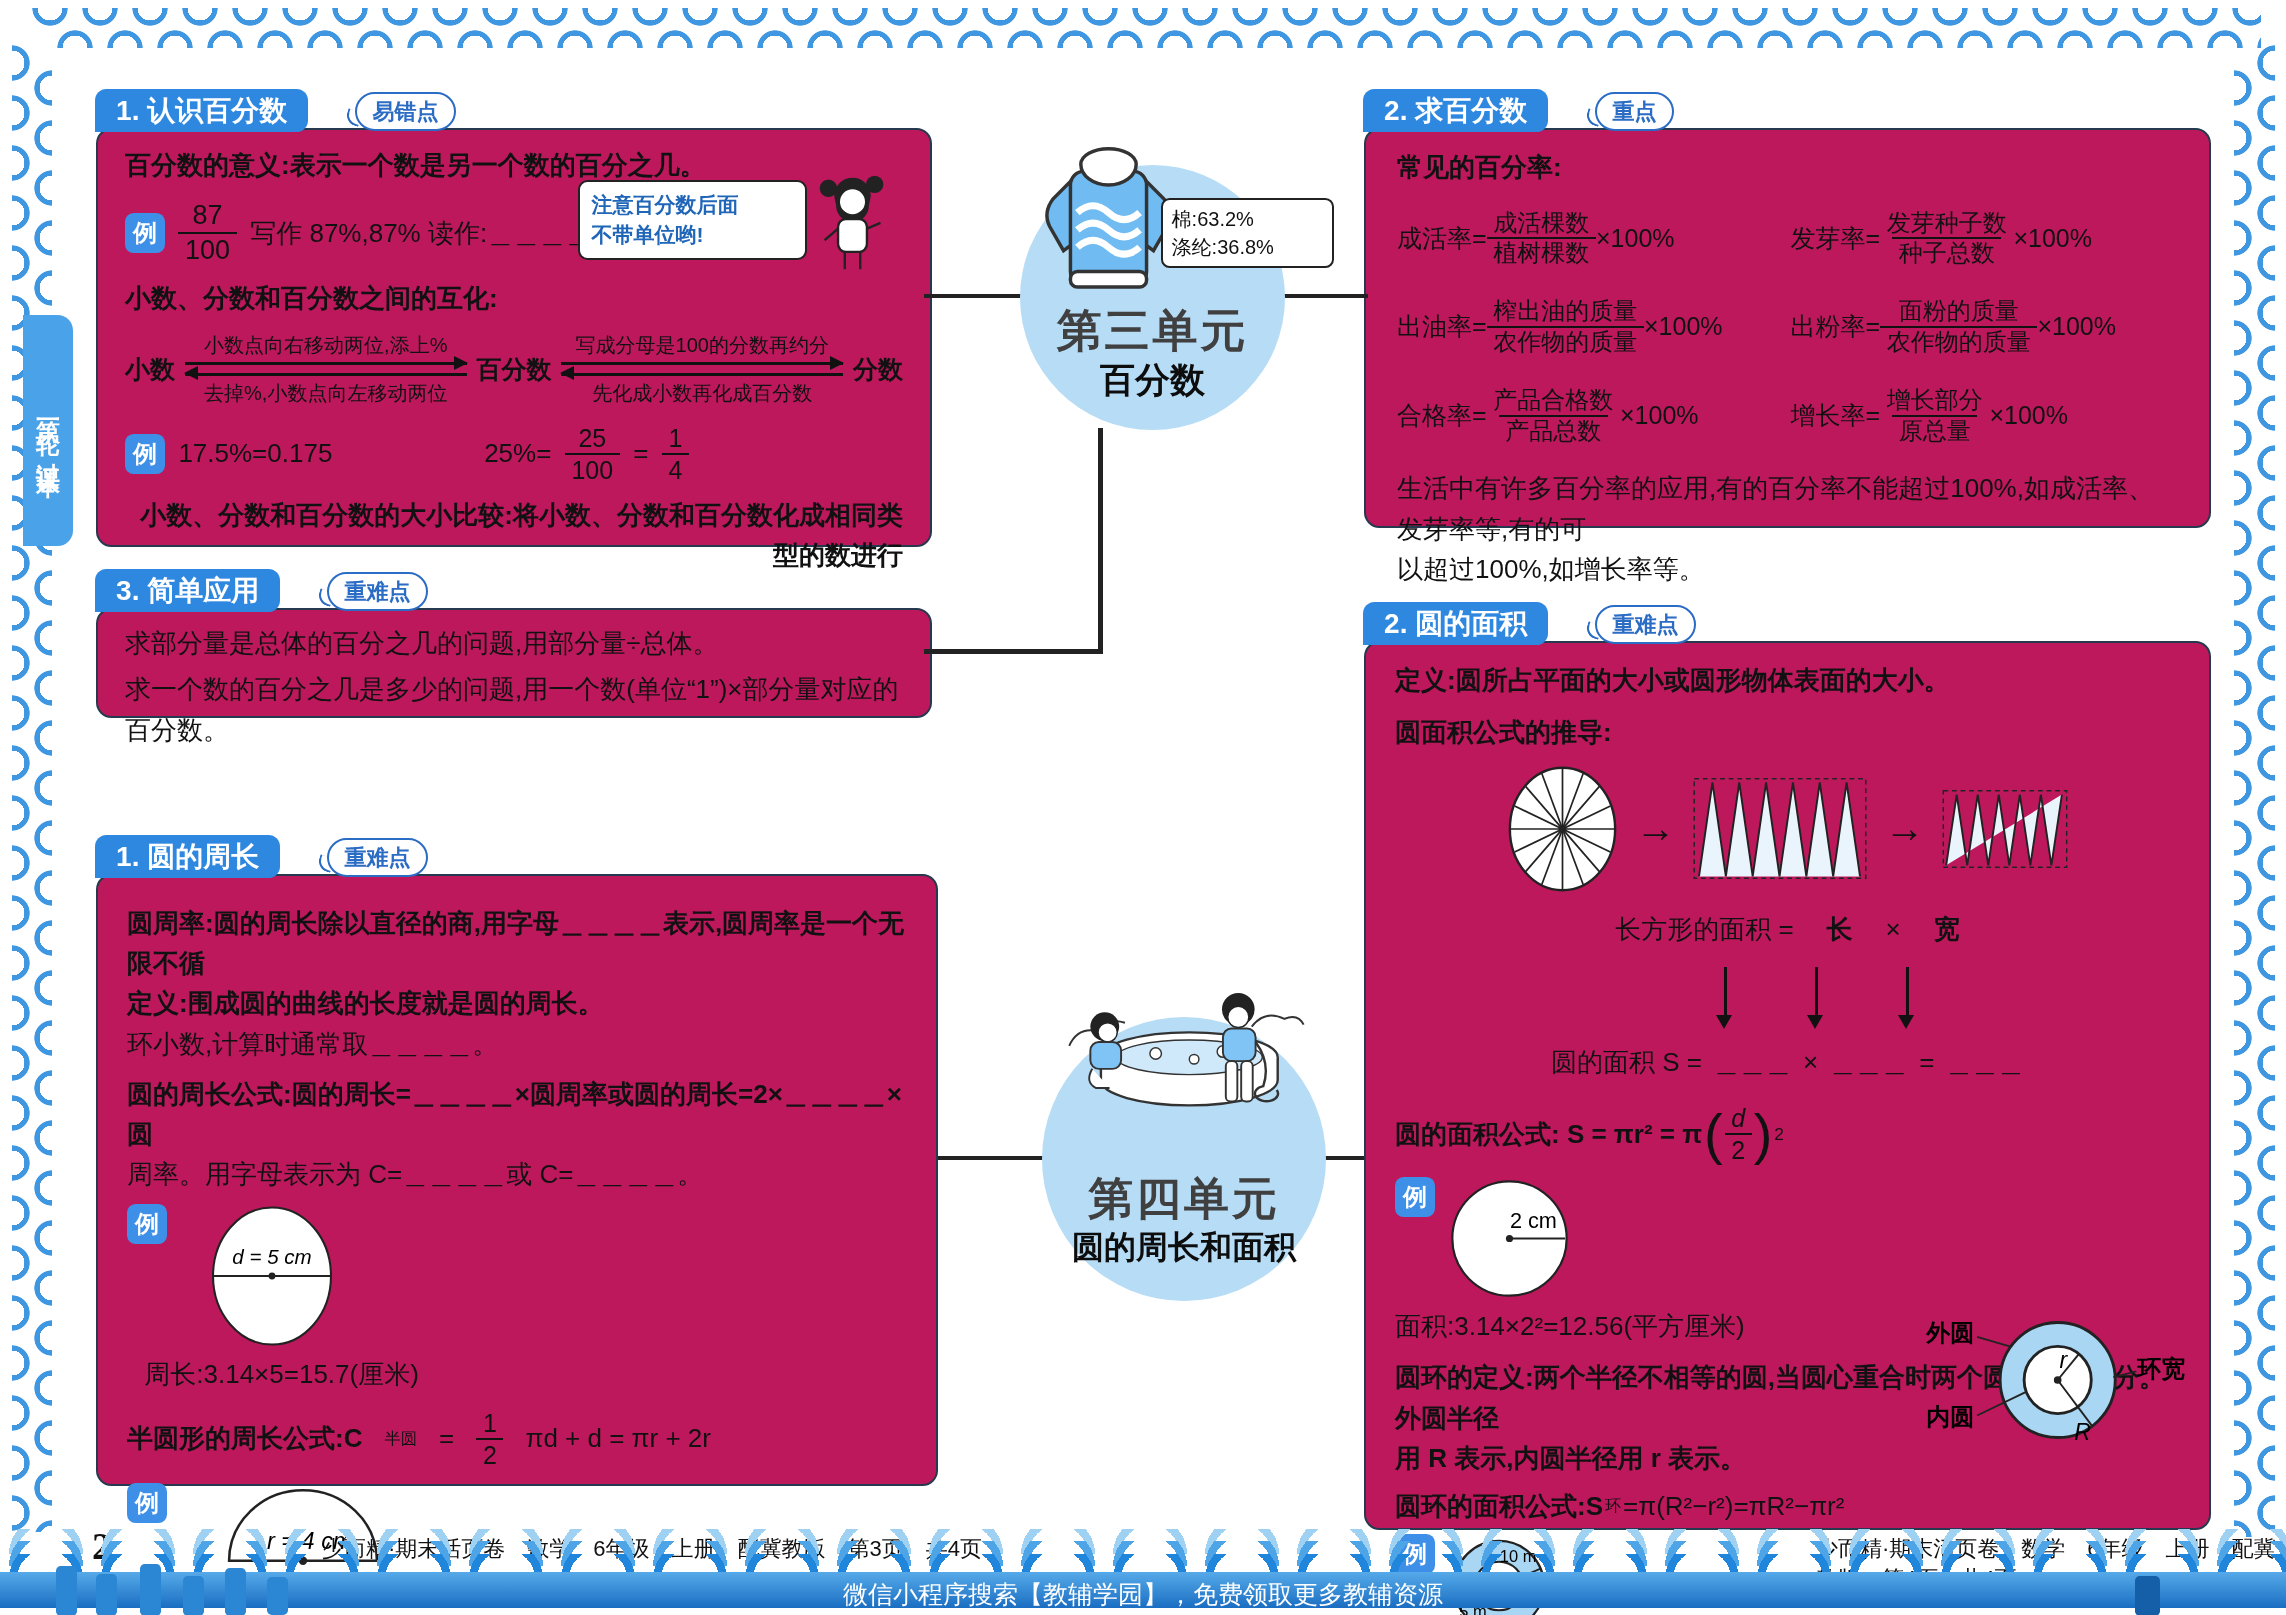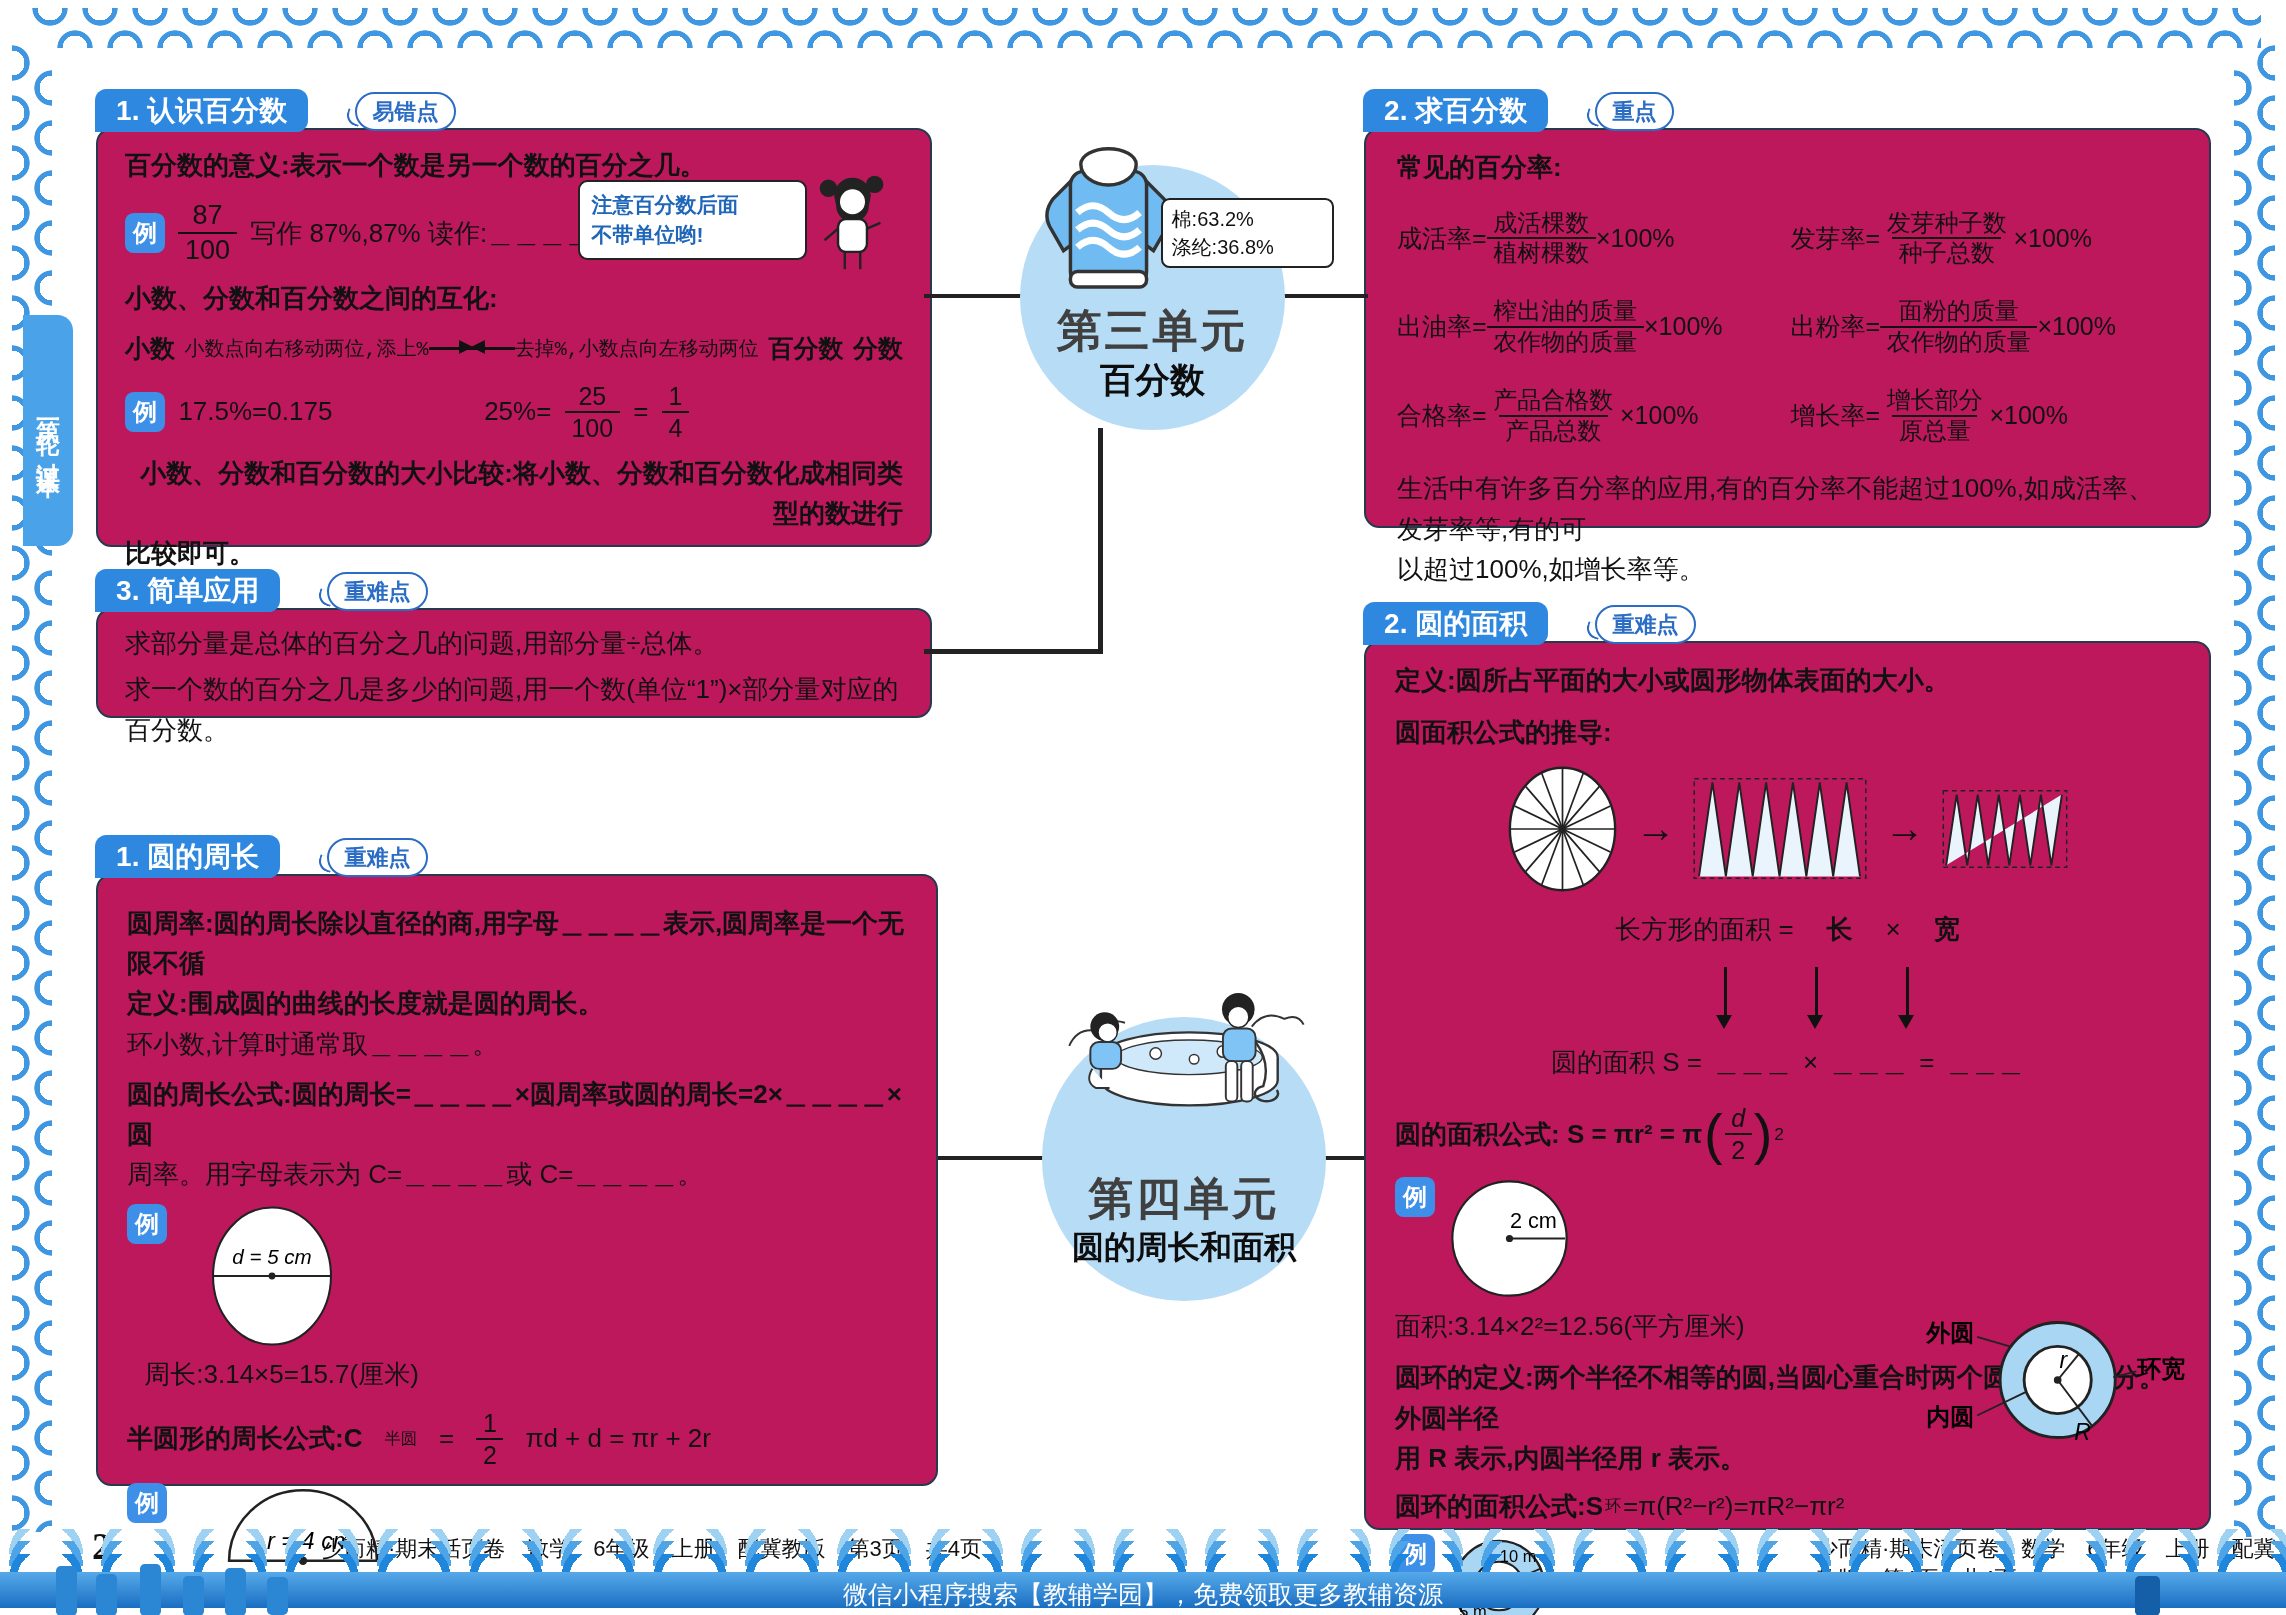--- a/index.html
+++ b/index.html
@@ -43,21 +43,21 @@
   .row{display:flex;align-items:center;}
   .chip{display:inline-flex;align-items:center;justify-content:center;background:#3d8fe8;color:#fff;
     font-size:24px;font-weight:bold;width:40px;height:40px;border-radius:8.6px;flex:0 0 auto;}
   .frac{display:inline-flex;flex-direction:column;align-items:center;line-height:1.2;font-size:25px;vertical-align:middle;}
   .frac .den{border-top:2.4px solid #111;}
   .frac span{padding:0 6.7px;}
 
   
   .conv{display:flex;align-items:center;gap:9.6px;margin-top:13.4px;}
   .conv .node{font-size:25px;font-weight:bold;white-space:nowrap;}
-  .conv-mid{display:flex;flex-direction:row;align-items:center;flex:1;font-family:Liberation Mono, monospace;}
+  .conv-mid{display:flex;flex-direction:column;align-items:center;flex:1;}
   .conv-lab{font-size:20px;white-space:nowrap;}
   .harrow{width:100%;height:2.9px;background:#111;position:relative;margin:3.8px 0;}
   .harrow.right::after{content:"";position:absolute;right:-1px;top:-6.7px;
     border-left:14.4px solid #111;border-top:7.7px solid transparent;border-bottom:7.7px solid transparent;}
   .harrow.left::before{content:"";position:absolute;left:-1px;top:-6.7px;
     border-right:14.4px solid #111;border-top:7.7px solid transparent;border-bottom:7.7px solid transparent;}
 
   
   .rates{display:grid;grid-template-columns:1fr 1fr;row-gap:29px;column-gap:5.8px;margin-top:21px;}
   .rate{display:flex;align-items:center;font-size:25px;}
@@ -121,20 +121,26 @@
       <div class="bline b" style="margin-top:7.7px;">小数、分数和百分数之间的互化:</div>
       <div class="conv">
         <span class="node">小数</span>
         <div class="conv-mid">
           <span class="conv-lab">小数点向右移动两位,添上%</span>
           <div class="harrow right"></div>
           <div class="harrow left"></div>
           <span class="conv-lab">去掉%,小数点向左移动两位</span>
         </div>
         <span class="node">百分数</span>
+        <div class="conv-mid">
+          <span class="conv-lab">写成分母是100的分数再约分</span>
+          <div class="harrow right"></div>
+          <div class="harrow left"></div>
+          <span class="conv-lab">先化成小数再化成百分数</span>
+        </div>
         <span class="node">分数</span>
       </div>
       <div class="row" style="margin-top:15.4px;gap:13.4px;height:63px;">
         <span class="chip">例</span>
         <span class="bline">17.5%=0.175</span>
         <span style="width:125px;"></span>
         <span class="bline">25%=</span>
         <span class="frac">
           <span class="num">25</span>
           <span class="den">100</span>

